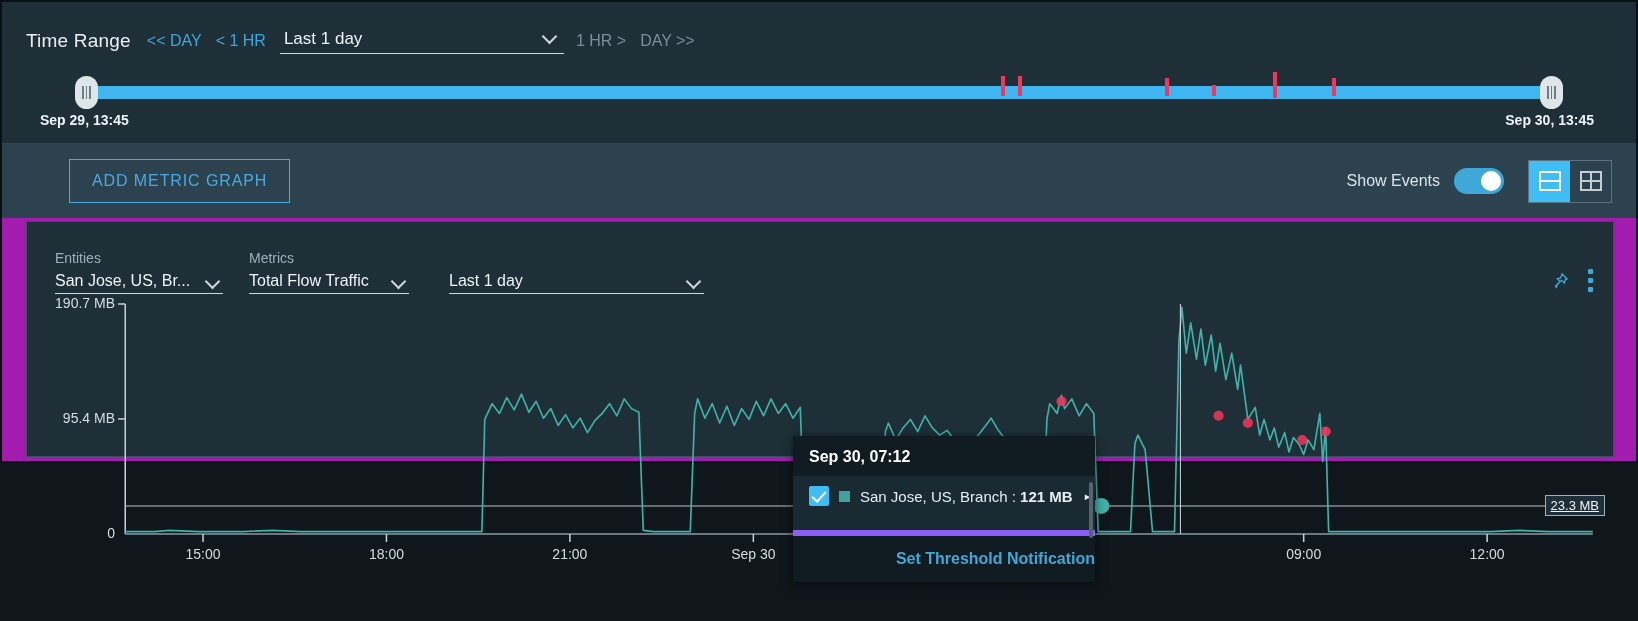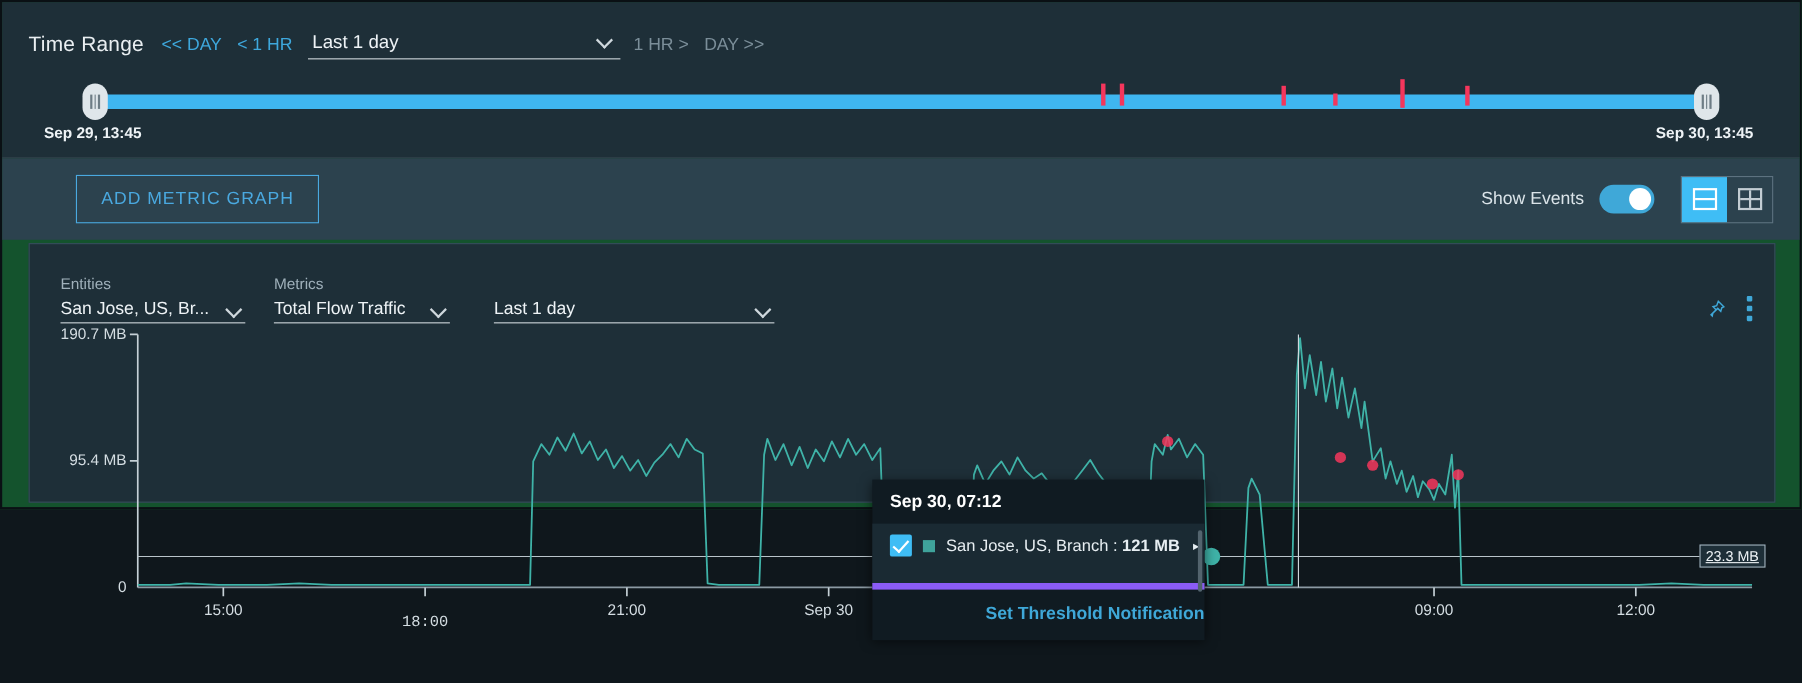--- a/index.html
+++ b/index.html
@@ -5,21 +5,21 @@
   * { box-sizing: border-box; margin: 0; padding: 0; }
   html, body {
     width: 1638px; height: 621px;
     background: #0f171c;
     font-family: "Liberation Sans", sans-serif;
     overflow: hidden;
   }
   .app {
     position: relative;
     width: 1638px; height: 463px;
-    background: #14532d;
+    background: #a21caf;
     border: 2px solid #0a1014;
   }
 
   
   .timerange-panel {
     position: relative;
     height: 142px;
     background: #1e2f38;
     border-bottom: 1px solid #33444e;
   }
@@ -471,21 +471,21 @@
           <line x1="1426.7519999999997" y1="240" x2="1426.7519999999997" y2="248" stroke="#c5d0d6" stroke-width="1.5"></line>
         </svg>
       <div id="y-labels">
           <div class="y-label" style="top: 1px; right: calc(100% - 88px);">190.7 MB</div>
           <div class="y-label" style="top: 115.94px; right: calc(100% - 88px);">95.4 MB</div>
           <div class="threshold-badge" style="top: 200.898px;">23.3 MB</div>
           <div class="y-label" style="top: 231px; right: calc(100% - 88px);">0</div>
         </div>
       <div id="x-labels">
           <div class="x-label" style="left: 11.169%; top: 252px;">15:00</div>
-          <div class="x-label" style="left: 22.8086%; top: 264px; font-family: Liberation Mono, monospace;">18:00</div>
+          <div class="x-label" style="left: 22.8086%; top: 252px;">18:00</div>
           <div class="x-label" style="left: 34.4482%; top: 252px;">21:00</div>
           <div class="x-label" style="left: 46.0878%; top: 252px;">Sep 30</div>
           <div class="x-label" style="left: 81.0066%; top: 252px;">09:00</div>
           <div class="x-label" style="left: 92.6462%; top: 252px;">12:00</div>
         </div>
     </div>
 
     <div class="tooltip" style="left:766px; top:214px;">
       <div class="tt-title">Sep 30, 07:12</div>
       <div class="tt-body">

